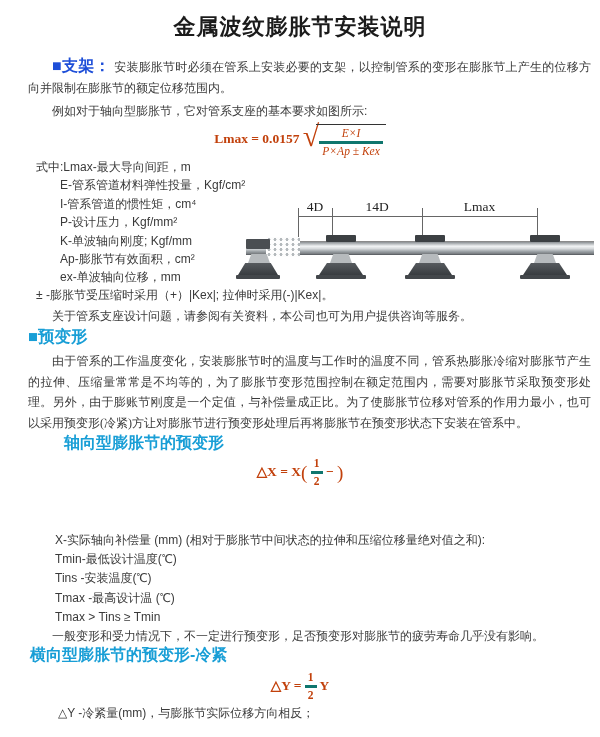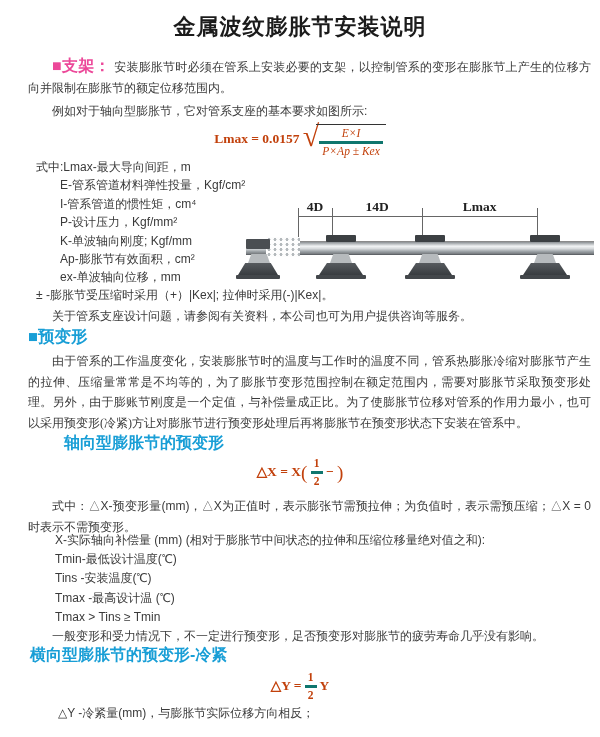--- a/index.html
+++ b/index.html
@@ -6,21 +6,21 @@
   .page {
     position:relative; width:600px; height:737px; background:#fff;
     font-family:"Liberation Sans", sans-serif; color:#3a3a3a; overflow:hidden;
   }
   .title {
     position:absolute; top:12px; left:0; width:100%; text-align:center;
     font-size:22px; font-weight:bold; color:#1b1b1b; letter-spacing:1px;
   }
   .para { position:absolute; font-size:12px; line-height:20.5px; text-align:justify; color:#3a3a3a; }
   .sec-inline { font-size:16px; font-weight:bold; }
-  .accent { color:#ec4899; }
+  .accent { color:#1d4ed8; }
   .h2 { position:absolute; font-size:16.5px; font-weight:bold; color:#189ed6; }
   .h3 { position:absolute; font-size:16px; font-weight:bold; color:#189ed6; }
 
   
   .formula {
     position:absolute; left:0; width:100%; text-align:center;
     font-family:"Liberation Serif", serif; color:#c2410c; font-weight:bold; font-size:13.5px;
   }
   .it { font-style:italic; font-weight:normal; }
   .frac { display:inline-block; vertical-align:middle; text-align:center; font-size:11.5px; line-height:1.15; }
@@ -43,21 +43,21 @@
   
   .diagram { position:absolute; top:196px; left:246px; width:350px; height:95px; }
   .dim-line { position:absolute; top:20px; left:52px; width:239px; border-top:1px solid #666; }
   .tick { position:absolute; width:1px; background:#666; top:12px; }
   .tick.t1 { left:52px; height:35px; }
   .tick.t2 { left:86px; height:28px; }
   .tick.t3 { left:176px; height:28px; }
   .tick.t4 { left:291px; height:28px; }
   .dlabel {
     position:absolute; top:3px; text-align:center; font-family:"Liberation Serif", serif;
-    font-weight:bold; font-size:13.5px; color:#222;
+    font-weight:normal; font-size:13.5px; color:#222;
   }
   .dlabel.l1 { left:52px; width:34px; }
   .dlabel.l2 { left:86px; width:90px; }
   .dlabel.l3 { left:176px; width:115px; }
   .pipe {
     position:absolute; top:45px; left:0; width:348px; height:12px;
     background:linear-gradient(to bottom,#8a8f93,#f2f4f5 35%,#d8dbdd 55%,#9aa0a4 80%,#75797d);
     border-top:1px solid #8a8a8a; border-bottom:1px solid #5f6367;
   }
   .bellows {
@@ -163,21 +163,20 @@
   <div class="formula" style="top:457px;">
     <span>△X = X</span><span class="paren">(</span>
     <span class="frac">
       <span class="fnum">1</span>
       <span class="fden">2</span>
     </span>
     <span>−</span>
     <span class="paren">)</span>
   </div>
 
-  <div class="para" style="top:496px; left:28px; right:9px; text-indent:2em;">式中：△X-预变形量(mm)，△X为正值时，表示膨张节需预拉伸；为负值时，表示需预压缩；△X = 0时表示不需预变形。</div>
 
   <div class="list2" style="top:531px; left:55px;">
     <span class="dli">X-实际轴向补偿量 (mm) (相对于膨胀节中间状态的拉伸和压缩位移量绝对值之和):</span>
     <span class="dli">Tmin-最低设计温度(℃)</span>
     <span class="dli">Tins -安装温度(℃)</span>
     <span class="dli">Tmax -最高设计温 (℃)</span>
     <span class="dli">Tmax &gt; Tins ≥ Tmin</span>
   </div>
 
   <div class="para" style="top:626px; left:28px; right:9px; text-indent:2em;">一般变形和受力情况下，不一定进行预变形，足否预变形对膨胀节的疲劳寿命几乎没有影响。</div>

